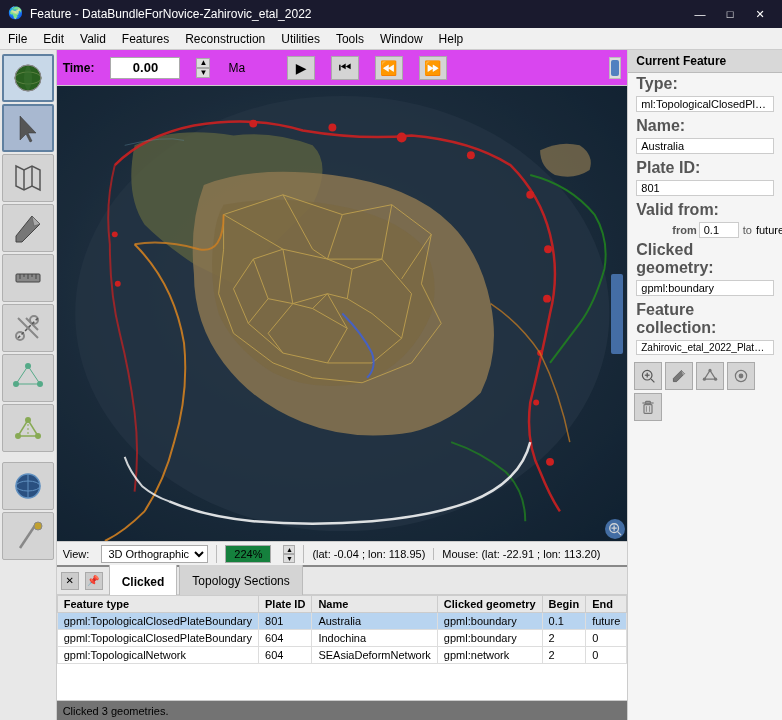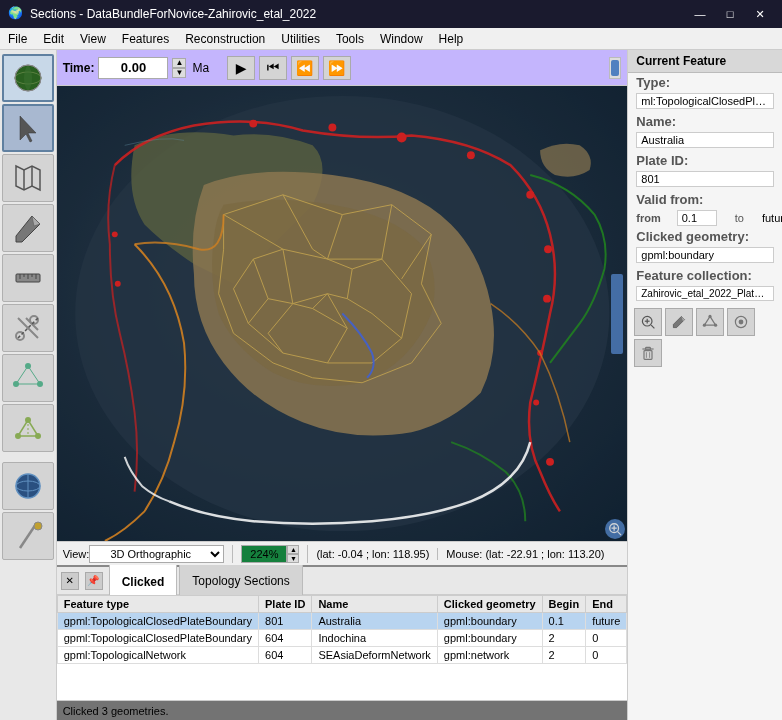--- a/index.html
+++ b/index.html
@@ -77,26 +77,26 @@
       flex: 1;
       display: flex;
       flex-direction: column;
       background: #2a2a2a;
       position: relative;
     }
 
     
     .map-toolbar {
       height: 36px;
-      background: #c4b5fd;
+      background: #d946ef;
       border-bottom: 1px solid #ccc;
       display: flex;
       align-items: center;
       padding: 0 6px;
-      gap: 4px;
+      gap: 16px;
     }
     .map-toolbar label { font-size: 12px; font-weight: bold; }
     .time-input {
       width: 70px; height: 22px; border: 1px solid #aaa;
       text-align: center; font-size: 13px; font-weight: bold; background: white;
     }
     .time-unit { font-size: 12px; margin: 0 2px; }
     .time-spinner {
       display: flex; flex-direction: column;
     }
@@ -123,25 +123,25 @@
       height: 24px;
       background: #f0f0f0;
       border-top: 1px solid #ccc;
       display: flex;
       align-items: center;
       padding: 0 6px;
       gap: 0;
       font-size: 11px;
     }
     .status-section {
-      display: flex; align-items: center; gap: 0;
+      display: flex; align-items: center; gap: 12px;
       border-right: 1px solid #bbb; padding-right: 8px; margin-right: 8px;
     }
     .view-select {
-      border: 1px solid #aaa; background: white; font-size: 11px; height: 18px; padding: 0 16px;
+      border: 1px solid #aaa; background: white; font-size: 11px; height: 18px; padding: 0 2px;
     }
     .zoom-input {
       width: 46px; border: 1px solid #aaa; background: #15803d; font-size: 11px; height: 18px;
       text-align: center;
     }
     .zoom-spinner { display: flex; flex-direction: column; }
     .z-spin-btn { width: 12px; height: 9px; background: #ddd; border: 1px solid #aaa; cursor: pointer; font-size: 7px; display: flex; align-items: center; justify-content: center; }
 
     
     .bottom-panel {
@@ -237,37 +237,37 @@
       background: #d8d8d8;
       padding: 4px 8px;
       font-weight: bold;
       font-size: 12px;
       border-bottom: 1px solid #bbb;
     }
     .feature-field {
       padding: 2px 8px;
       font-size: 11px;
     }
-    .field-label { color: #555; font-weight: bold; font-size: 13px; }
+    .field-label { color: #555; font-weight: bold; font-size: 16px; }
     .field-value {
       padding: 1px 4px;
       background: white;
       border: 1px solid #ccc;
       margin: 1px 0;
       font-size: 11px;
       overflow: hidden;
       text-overflow: ellipsis;
       white-space: nowrap;
     }
     .field-value-wide {
       display: block;
       width: 100%;
     }
     .valid-time-row {
-      display: flex; align-items: center; gap: 16px; padding: 1px 8px;
+      display: flex; align-items: center; gap: 2px; padding: 1px 8px; margin-left: 36px;
     }
     .vt-label { font-size: 11px; color: #555; font-weight: bold; }
     .vt-val { background: white; border: 1px solid #ccc; padding: 1px 4px; font-size: 11px; width: 40px; }
     .vt-to { font-size: 11px; color: #555; margin: 0 2px; }
     .feature-buttons {
       display: flex; gap: 3px; padding: 4px 6px; flex-wrap: wrap;
     }
     .feat-btn {
       width: 28px; height: 28px; background: #d4d4d4; border: 1px solid #aaa;
       cursor: pointer; display: flex; align-items: center; justify-content: center; font-size: 14px;
@@ -277,32 +277,32 @@
     .globe-bg {
       position: absolute; top: 0; left: 0; width: 100%; height: 100%;
       background: radial-gradient(ellipse at 45% 45%, #3a4a5a 0%, #1a2a3a 60%, #0a1a2a 100%);
     }
   </style>
 </head>
 <body>
 
 <div class="titlebar">
   <span class="titlebar-icon">🌍</span>
-  <span class="titlebar-title">Sections - DataBundleForNovice-Zahirovic_etal_2022</span>
+  <span class="titlebar-title">Feature - DataBundleForNovice-Zahirovic_etal_2022</span>
   <div class="titlebar-controls">
     <button class="titlebar-btn">—</button>
     <button class="titlebar-btn">□</button>
     <button class="titlebar-btn close">✕</button>
   </div>
 </div>
 
 <div class="menubar">
 <div class="menu-item">File</div>
     <div class="menu-item">Edit</div>
-    <div class="menu-item">View</div>
+    <div class="menu-item">Valid</div>
     <div class="menu-item">Features</div>
     <div class="menu-item">Reconstruction</div>
     <div class="menu-item">Utilities</div>
     <div class="menu-item">Tools</div>
     <div class="menu-item">Window</div>
     <div class="menu-item">Help</div>
   </div>
 
 <div class="main-layout">
 

